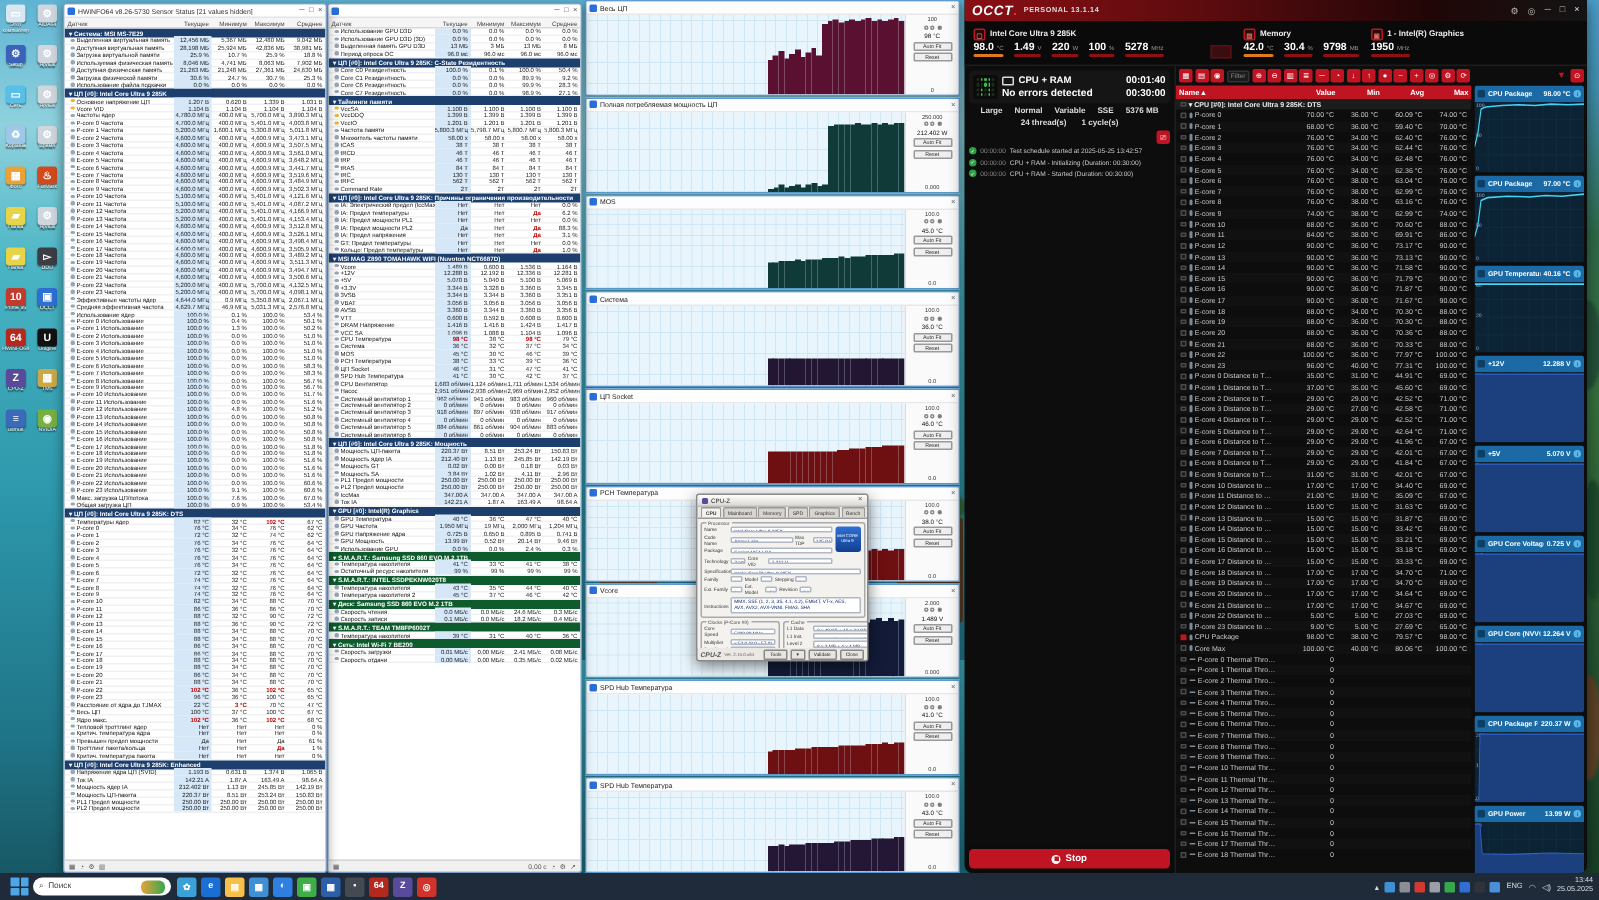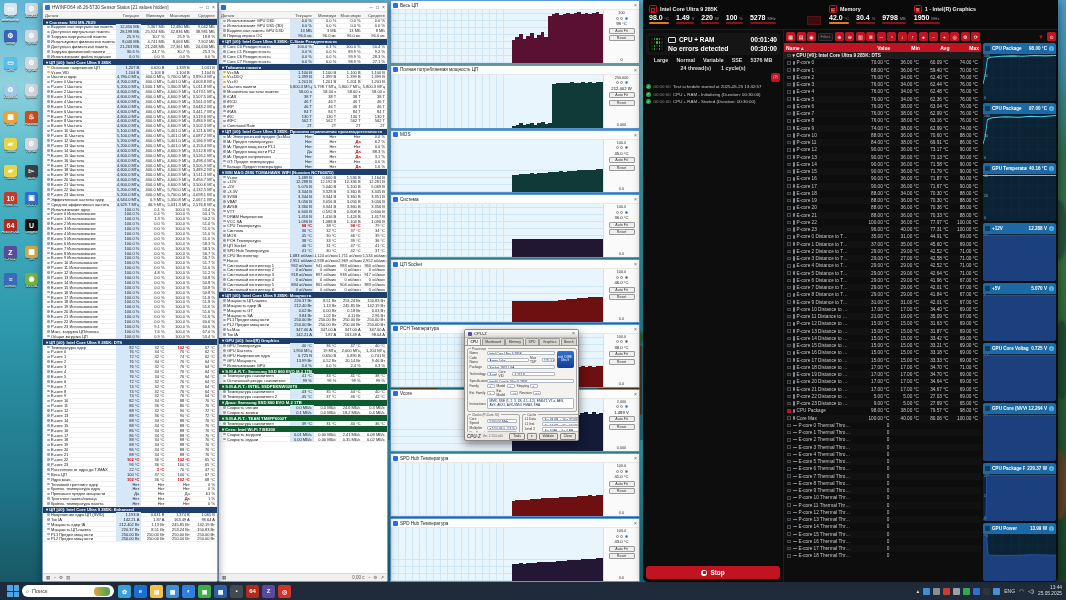--- a/index.html
+++ b/index.html
@@ -2651,20 +2651,31 @@
       <span class="brand">CPU-Z</span>
       <span class="ver">Ver. 2.15.0.x64</span>
       <span class="cz-btn">Tools</span>
       <span class="cz-btn">▾</span>
       <span class="cz-btn">Validate</span>
       <span class="cz-btn">Close</span>
     </div>
   </div>
 
   <div id="occt">
+    <div id="occt-titlebar">
+      <span class="occt-logo"><span>OCCT</span><i>.</i></span>
+      <span class="occt-sub">PERSONAL 13.1.14</span>
+      <span class="occt-winbtns">
+        <span>⚙</span>
+        <span>◎</span>
+        <span>─</span>
+        <span>□</span>
+        <span style="color:#e0e0e0;">×</span>
+      </span>
+    </div>
     <div id="occt-header">
       <div class="oh-block" style="min-width:150px;">
         <div class="oh-title">
             <span class="chip">▢</span>
             <span>Intel Core Ultra 9 285K</span>
           </div>
         <div class="oh-stats" id="cpu-stats">
             <div class="stat">
               <div class="v">98.0 <small>°C</small></div>
               <div class="u" style="background: rgb(224, 122, 30);"></div>

